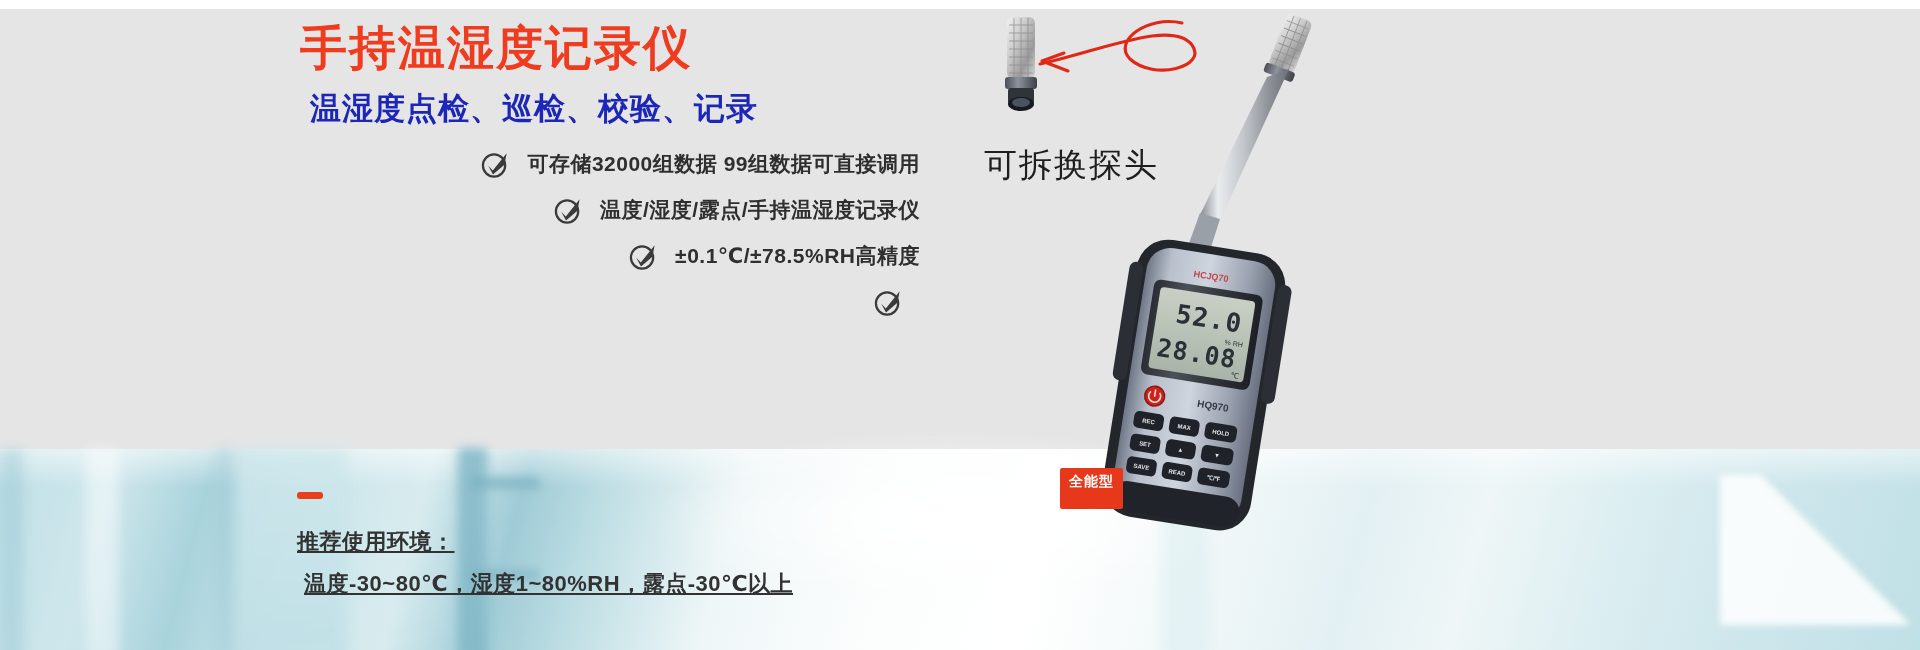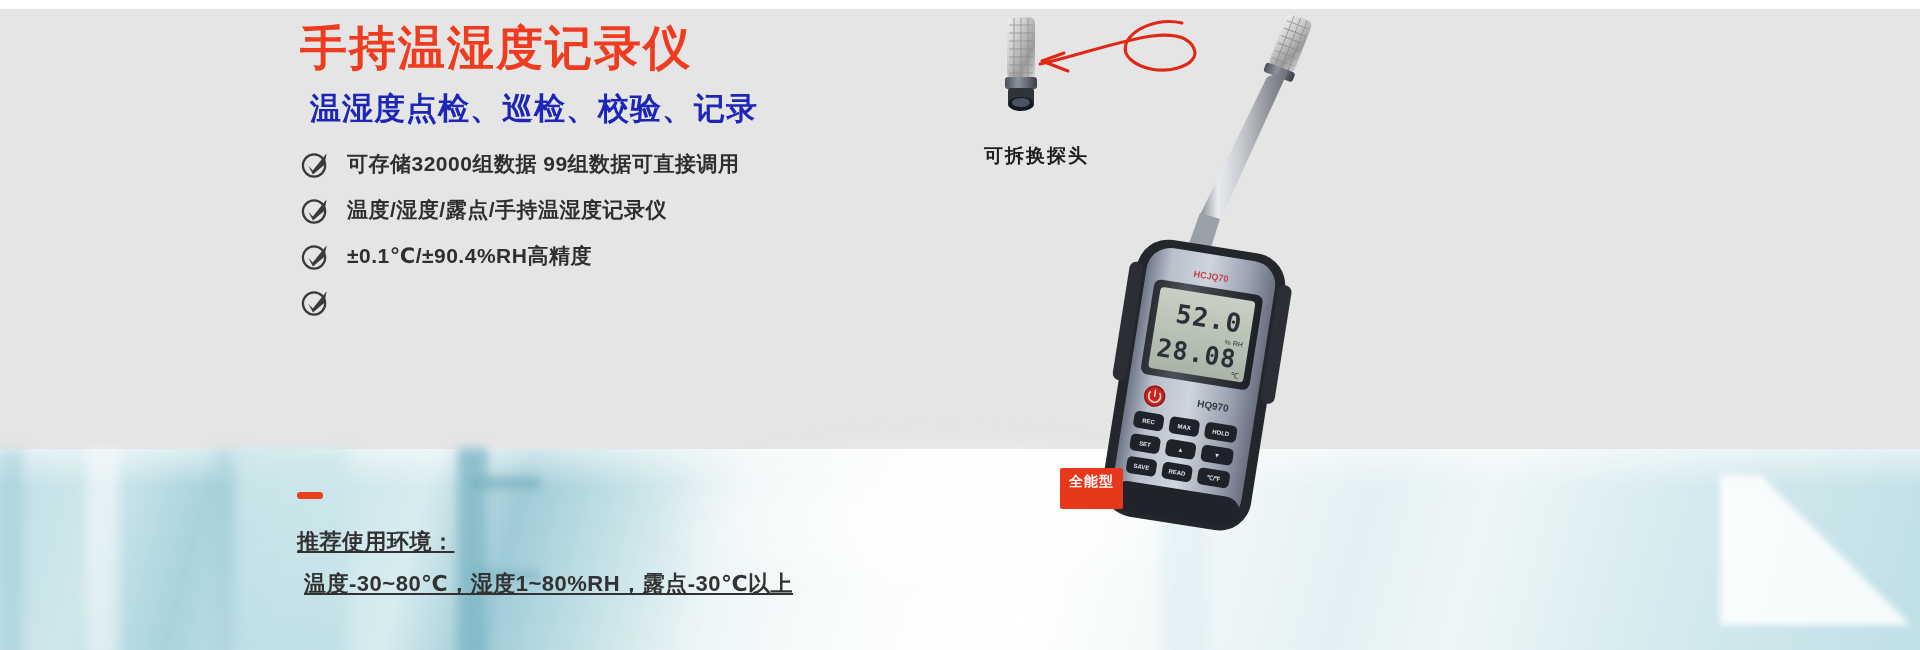--- a/index.html
+++ b/index.html
@@ -69,42 +69,42 @@
     font-size:47px; font-weight:bold; letter-spacing:2px;
     color:#ef3b1e; white-space:nowrap;
   }
   .subtitle {
     position:absolute; left:300px; top:79px;
     font-size:31px; font-weight:bold; letter-spacing:1px;
     color:#1c27b8; white-space:nowrap;margin-left:10px;
   }
   .features { position:absolute; left:300px; top:132px; width:620px; }
   .feature-row {
-    display:flex; align-items:center; height:46px; margin-bottom:0px;
+    display:flex; align-items:center; height:46px; margin-bottom:0px;justify-content:flex-end;
   }
   .check-icon { width:31px; height:31px; flex:0 0 31px; margin-right:16px; }
   .feature-text {
     font-size:21px; font-weight:bold; color:#2f2f2f; white-space:nowrap;
     letter-spacing:.5px;
   }
   
   .note-dash {
     position:absolute; left:297px; top:483px; width:26px; height:7px;
     background:#e8401d; border-radius:3px;
   }
   .note-line {
     position:absolute; font-size:22px; font-weight:bold; color:#323232;
     white-space:nowrap; letter-spacing:.5px;text-decoration:underline;
   }
   .note-line.l1 { left:297px; top:518px; }
   .note-line.l2 { left:304px; top:560px; }
   
   .probe-label {
     position:absolute; left:984px; top:134px;
-    font-size:19px; font-weight:bold; color:#1e1e1e;
+    font-size:33px; font-weight:normal; color:#1e1e1e;
     letter-spacing:2px; white-space:nowrap;
   }
   .badge {
     position:absolute; left:1060px; top:459px;
     background:#e8381b; color:#ffffff;
     font-size:14px; font-weight:bold; letter-spacing:1px;
     padding:5px 9px 18px; border-radius:2px; white-space:nowrap;
   }
   #product-svg { position:absolute; left:940px; top:0; }
   .lcd-text { font-family:"DejaVu Sans Mono","Liberation Mono",monospace; }
@@ -148,21 +148,21 @@
       <span class="feature-text">温度/湿度/露点/手持温湿度记录仪</span>
     </div>
 
     <div class="feature-row">
       <span class="check-icon">
         <svg viewBox="0 0 32 32" width="31" height="31">
           <circle cx="14.5" cy="17" r="11.5" fill="none" stroke="#3a3a3a" stroke-width="2.3"></circle>
           <path d="M8.5 17.2 L13.2 22.2 L27.5 4.5 L25.2 16.2 L13.4 26.2 Z" fill="#3a3a3a"></path>
         </svg>
       </span>
-      <span class="feature-text">±0.1℃/±90.4%RH高精度</span>
+      <span class="feature-text">±0.1℃/±78.5%RH高精度</span>
     </div>
 
     <div class="feature-row">
       <span class="check-icon">
         <svg viewBox="0 0 32 32" width="31" height="31">
           <circle cx="14.5" cy="17" r="11.5" fill="none" stroke="#3a3a3a" stroke-width="2.3"></circle>
           <path d="M8.5 17.2 L13.2 22.2 L27.5 4.5 L25.2 16.2 L13.4 26.2 Z" fill="#3a3a3a"></path>
         </svg>
       </span>
     </div>

